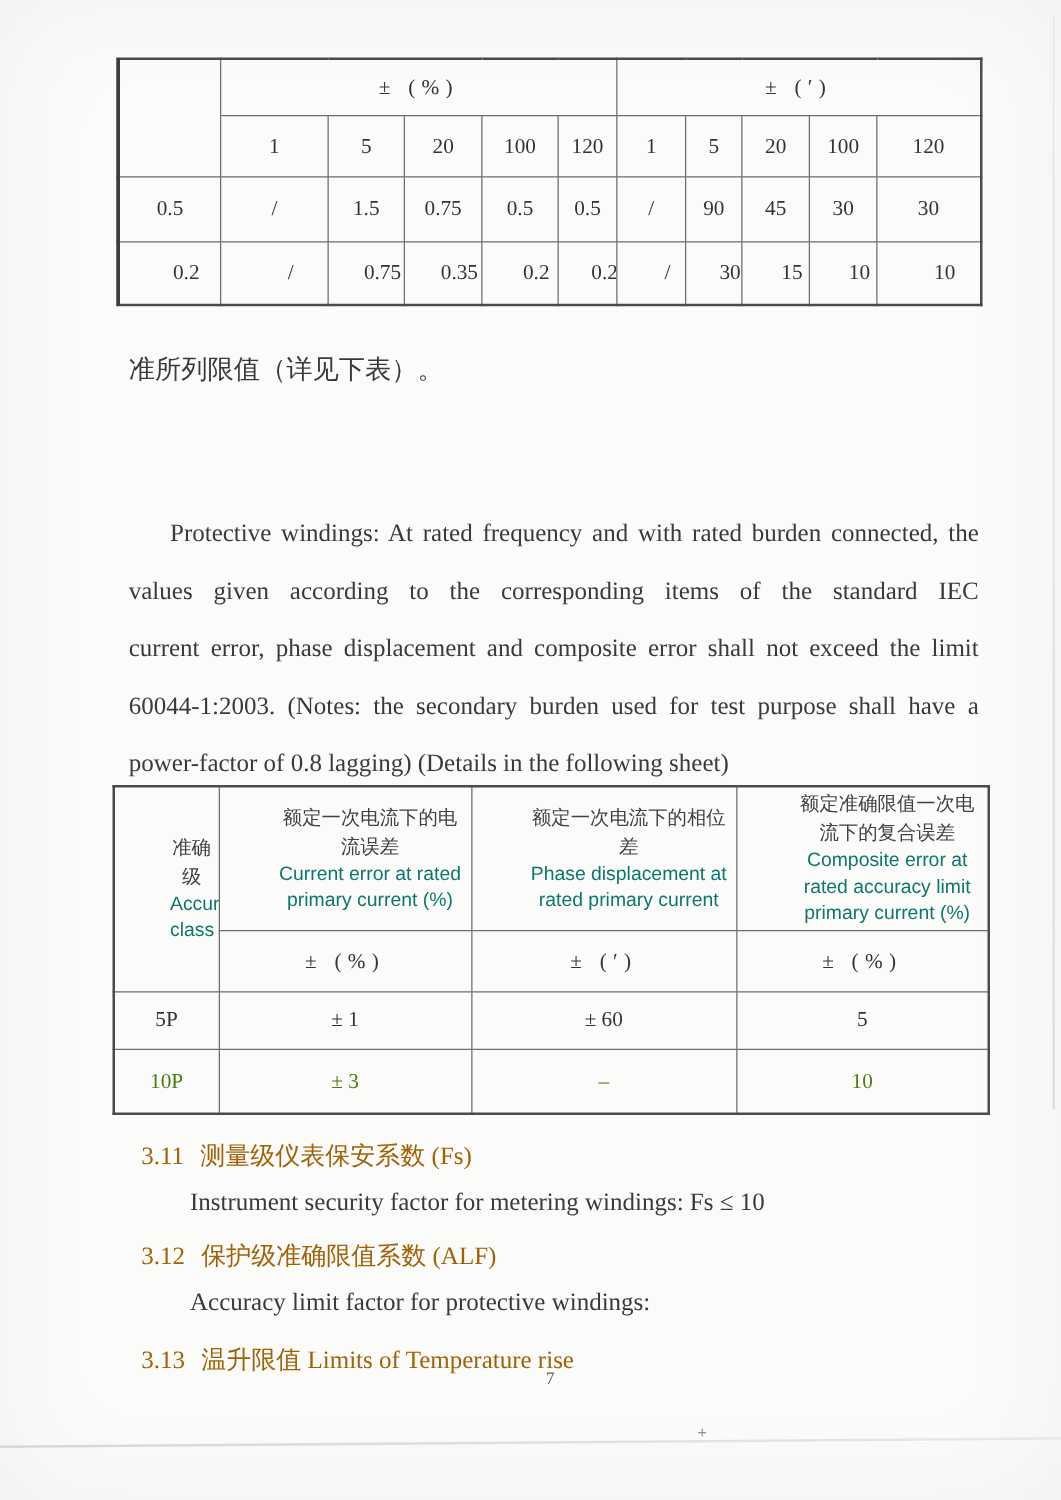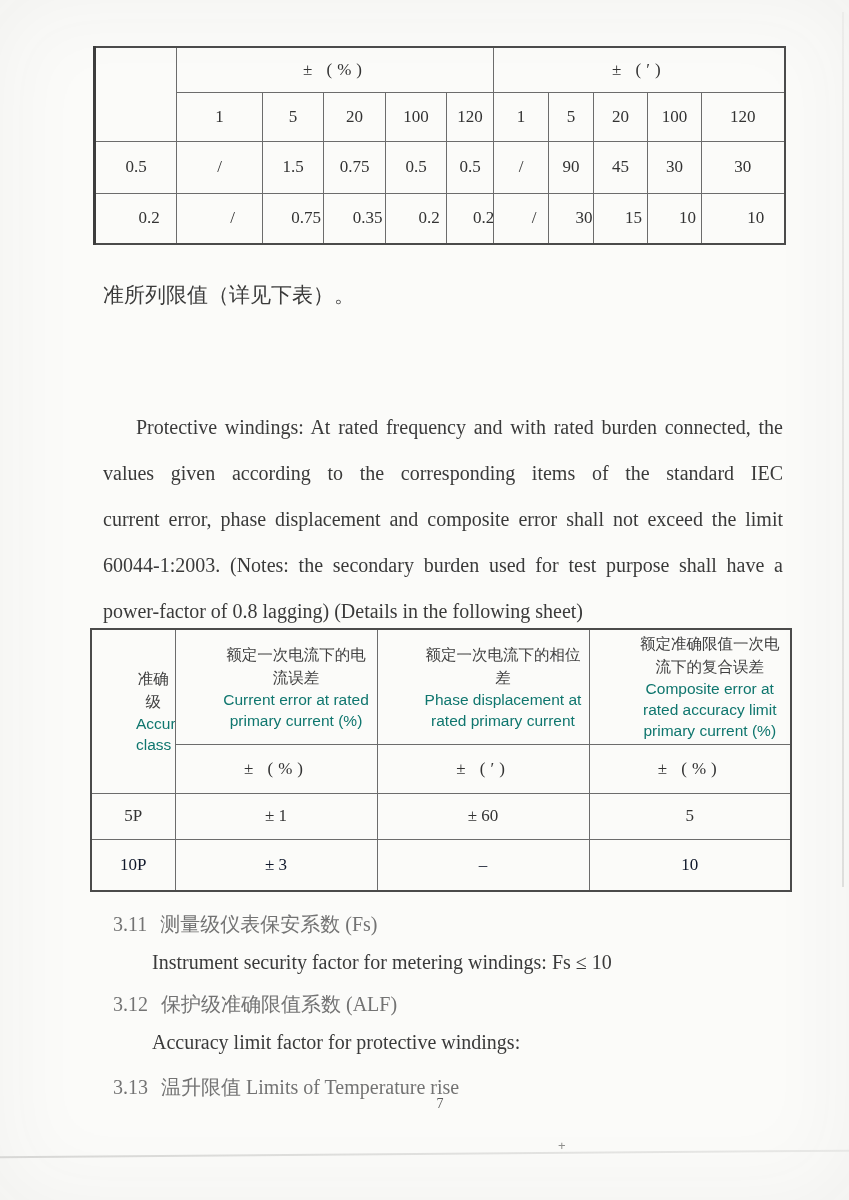--- a/index.html
+++ b/index.html
@@ -41,28 +41,28 @@
     border-collapse:collapse; table-layout:fixed;
     border:2px solid #4b4b4b;
   }
   table.t2 td {
     border:1px solid #6c6c6c; text-align:center; vertical-align:middle;
     overflow:hidden; padding:2px 4px;
   }
   .t2 .hrow td { height:115px;padding-left:44px; }
   .t2 .urow td { height:49px; font-size:17px; color:#333; }
   .t2 .d1 td { height:46px; font-size:17px; color:#333; }
-  .t2 .d2 td { height:52px; font-size:17px; color:#0f172a; }
+  .t2 .d2 td { height:52px; font-size:17px; color:#4d7c0f; }
   .t2 .zh { display:block; font-size:15.5px; color:#414141; line-height:23px;
             font-family:"Liberation Serif", serif; }
   .t2 .en { display:block; font-size:15.5px; color:#0f766e; line-height:21px;
             font-family:"Liberation Sans", sans-serif; }
 
   
-  .clause { position:absolute; left:113px; font-size:20px; white-space:nowrap; color:#737373; }
+  .clause { position:absolute; left:113px; font-size:20px; white-space:nowrap; color:#a16207; }
   .clause .num { display:inline-block; margin-right:13px; }
   .clause-en { position:absolute; left:152px; font-size:20px; white-space:nowrap; color:#3a3a3a; }
 
   .pageno { position:absolute; left:90px; top:1096px; width:700px;
             text-align:center; font-size:14px; color:#5d5d5d; }
 
   
   .edge-right { position:absolute; left:842px; top:12px; width:2px; height:875px;
                 background:linear-gradient(#ececea, #dededc); }
   .edge-bottom { position:absolute; left:-8px; top:1153px; width:866px; height:2px;

